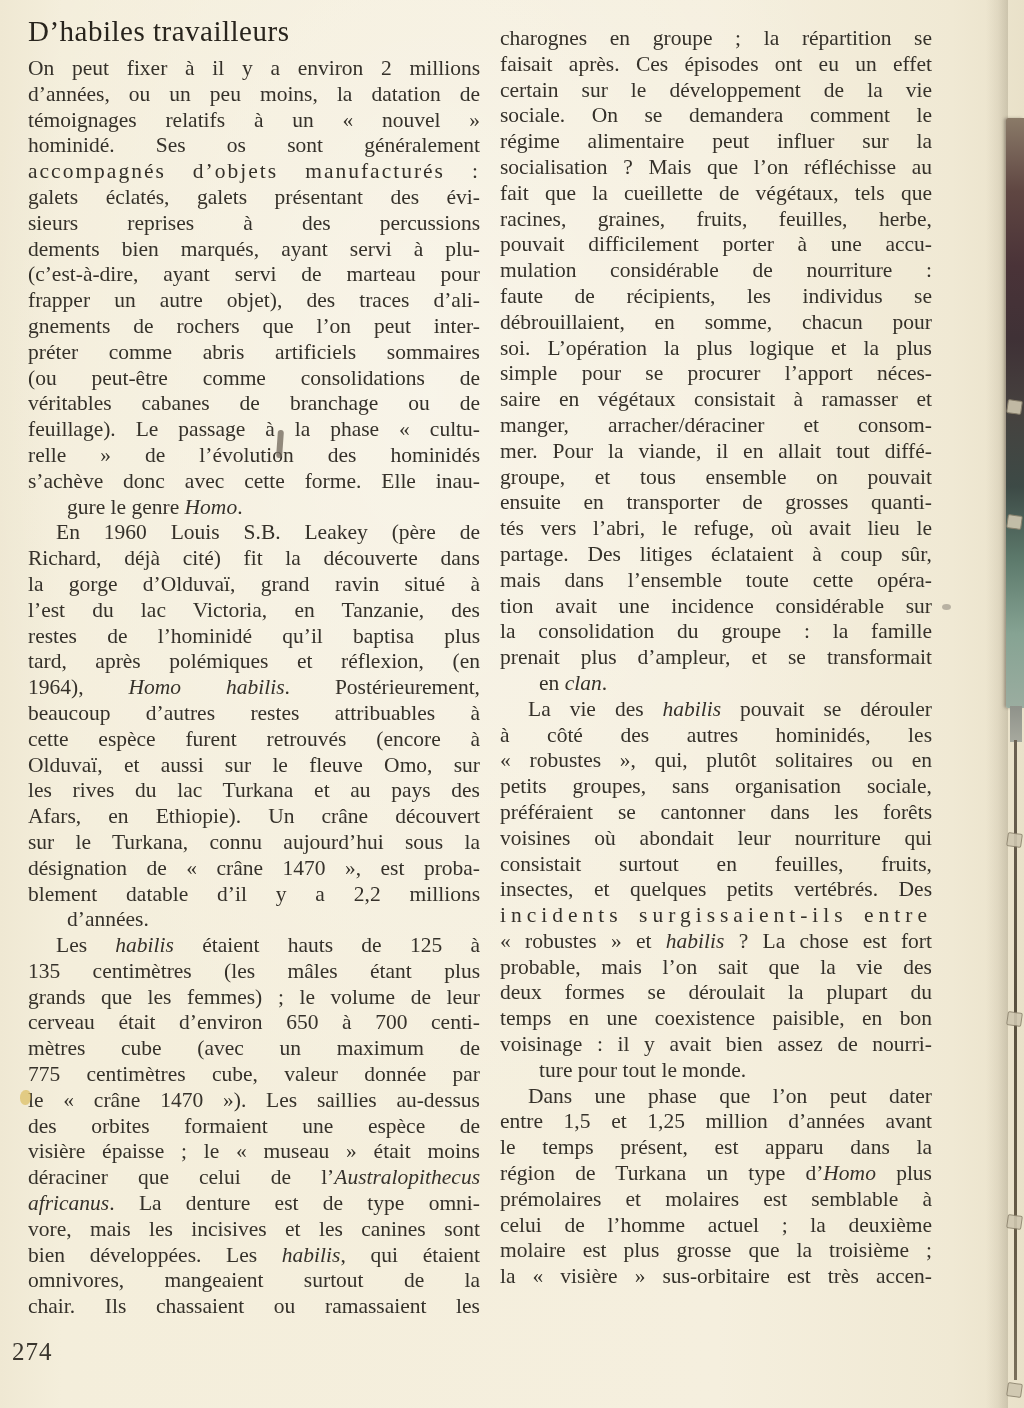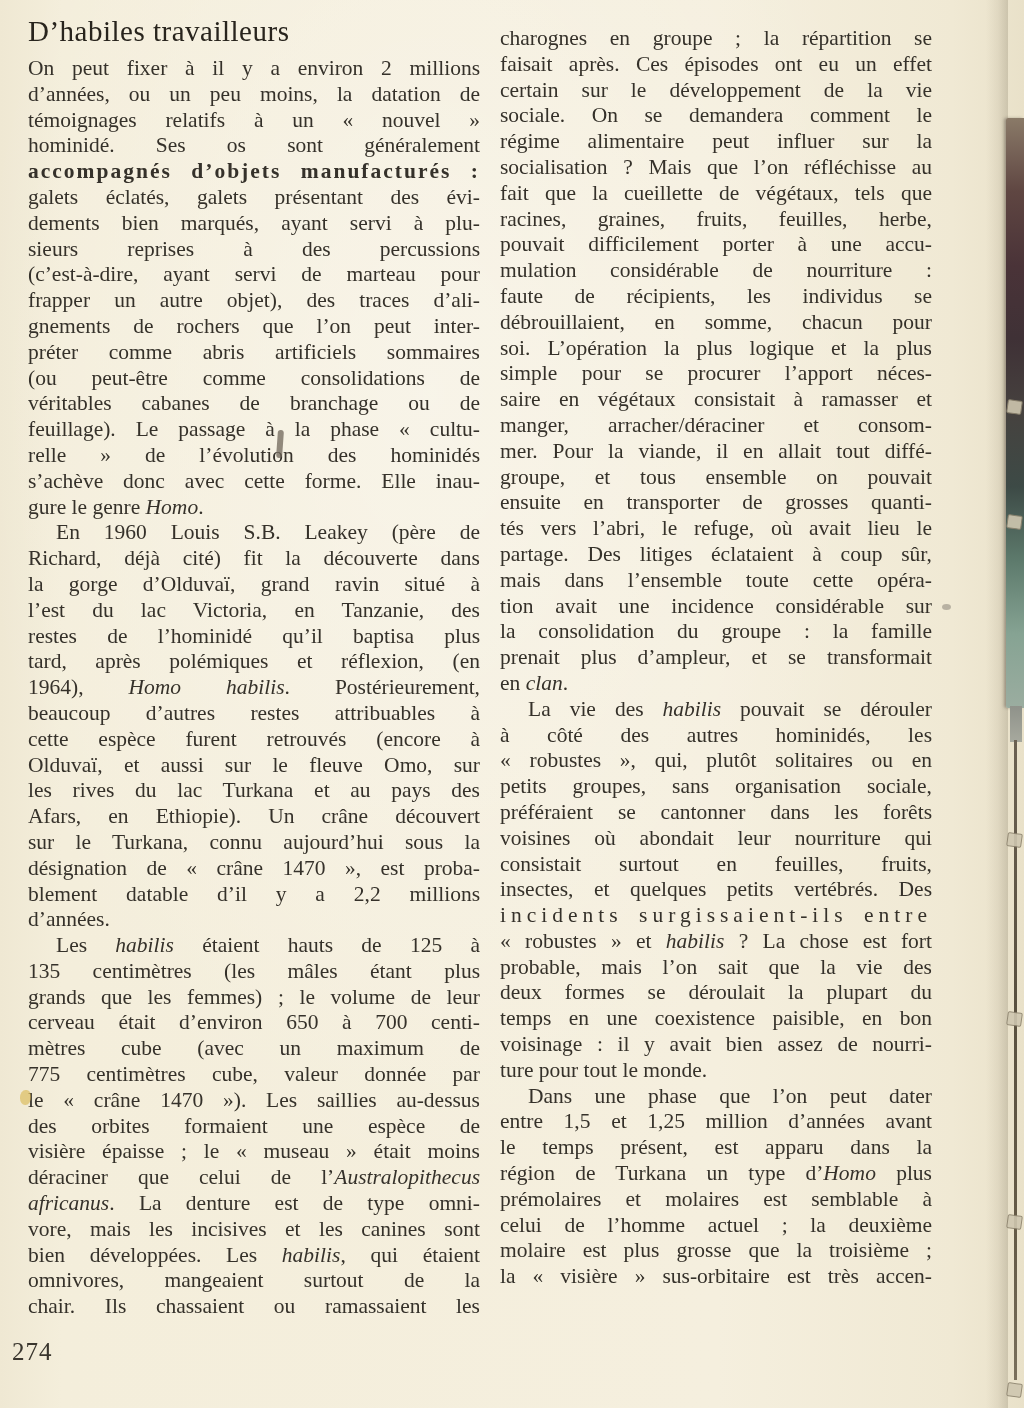--- a/index.html
+++ b/index.html
@@ -26,21 +26,21 @@
     font-size:29px;line-height:34px;font-weight:normal;
     letter-spacing:0.5px;color:#28241d;
   }
   .para{margin:0;}
   .line{
     font-size:21.5px;line-height:25.8px;
     text-align:justify;text-align-last:justify;
     white-space:normal;
     color:#35312a;
   }
-  .line.last{text-align-last:left;}
+  .line.last{text-align-last:left;margin-left:39px;}
   .para.indent .line:first-child{text-indent:28px;}
   .it{font-style:italic;}
   .page-number{
     position:absolute;left:12px;top:1338px;
     font-size:25px;color:#3a362e;letter-spacing:1px;
   }
   
   .edge-shade{
     position:absolute;top:0;right:16px;width:22px;height:100%;
     background:linear-gradient(90deg, rgba(120,108,84,0) 0%, rgba(120,108,84,0.10) 55%, rgba(95,85,62,0.22) 100%);
@@ -82,24 +82,24 @@
 <div class="page">
 
   <div class="content">
     <div class="col left" id="col-left">
       <h1 class="heading">D’habiles travailleurs</h1>
     <div class="para">
           <div class="line"><span>On peut fixer à il y a environ 2 millions</span></div>
           <div class="line"><span>d’années, ou un peu moins, la datation de</span></div>
           <div class="line"><span>témoignages relatifs à un « nouvel »</span></div>
           <div class="line"><span>hominidé. Ses os sont généralement</span></div>
-          <div class="line" style="letter-spacing: 2px; font-weight: bold;"><span>accompagnés d’objets manufacturés :</span></div>
+          <div class="line" style="letter-spacing: 2px;"><span>accompagnés d’objets manufacturés :</span></div>
           <div class="line"><span>galets éclatés, galets présentant des évi-</span></div>
+          <div class="line"><span>sieurs reprises à des percussions</span></div>
           <div class="line"><span>dements bien marqués, ayant servi à plu-</span></div>
-          <div class="line"><span>sieurs reprises à des percussions</span></div>
           <div class="line"><span>(c’est-à-dire, ayant servi de marteau pour</span></div>
           <div class="line"><span>frapper un autre objet), des traces d’ali-</span></div>
           <div class="line"><span>gnements de rochers que l’on peut inter-</span></div>
           <div class="line"><span>préter comme abris artificiels sommaires</span></div>
           <div class="line"><span>(ou peut-être comme consolidations de</span></div>
           <div class="line"><span>véritables cabanes de branchage ou de</span></div>
           <div class="line"><span>feuillage). Le passage à la phase « cultu-</span></div>
           <div class="line"><span>relle » de l’évolution des hominidés</span></div>
           <div class="line"><span>s’achève donc avec cette forme. Elle inau-</span></div>
           <div class="line last"><span>gure le genre </span><span class="it">Homo</span><span>.</span></div>

